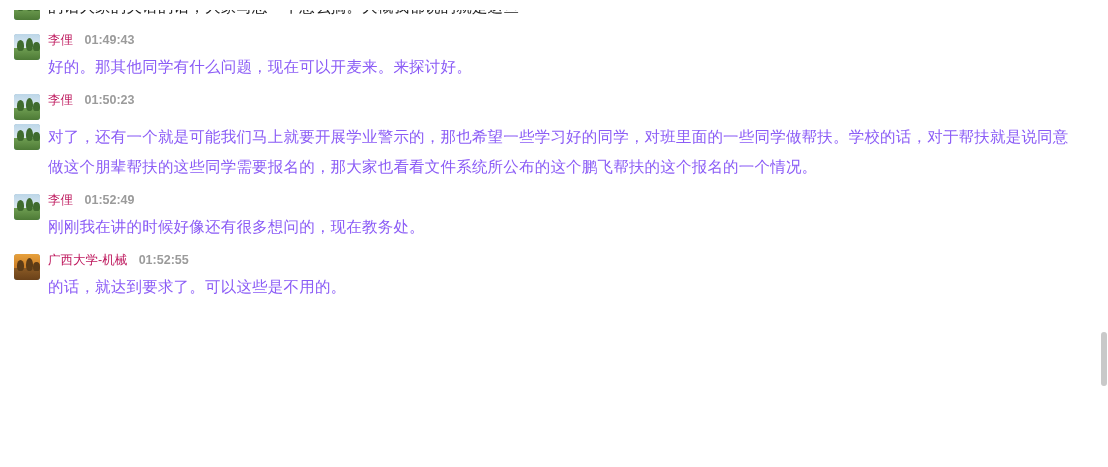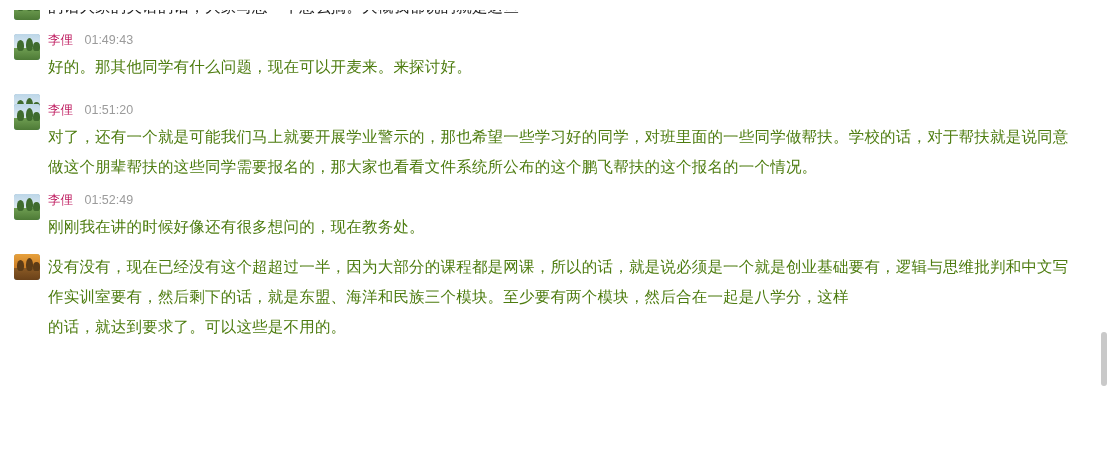--- a/index.html
+++ b/index.html
@@ -84,25 +84,26 @@
     line-height: 17px;
     margin-bottom: 3px;
     white-space: nowrap;
   }
   .meta .name {
     color: #be185d;
   }
   .meta .time {
     color: #9b9b9b;
     margin-left: 8px;
+    font-weight: bold;
   }
   .body-text {
     font-size: 15.5px;
     line-height: 30px;
-    color: #4d7c0f;
+    color: #8b5cf6;
     letter-spacing: 0.2px;
     word-break: break-all;
     max-width: 1046px;
   }
   .msg.partial-top .body-text {
     color: #1b1b1b;
   }
   .clip-top {
     position: absolute;
     top: 0; left: 0;
@@ -172,33 +173,33 @@
     </div>
 
     <div class="msg">
       <div class="avatar">
         <div class="avatar-sky"></div>
         <div class="avatar-field"></div>
         <div class="avatar-tree t1"></div>
         <div class="avatar-tree t2"></div>
         <div class="avatar-tree t3"></div>
       </div>
-    </div>
-
-    <div class="msg">
-      <div class="avatar">
-        <div class="avatar-sky"></div>
-        <div class="avatar-field"></div>
-        <div class="avatar-tree t1"></div>
-        <div class="avatar-tree t2"></div>
-        <div class="avatar-tree t3"></div>
-      </div>
       <div class="meta">
         <span class="name">李俚</span>
-        <span class="time">01:51:20</span>
+        <span class="time">01:50:23</span>
+      </div>
+    </div>
+
+    <div class="msg">
+      <div class="avatar">
+        <div class="avatar-sky"></div>
+        <div class="avatar-field"></div>
+        <div class="avatar-tree t1"></div>
+        <div class="avatar-tree t2"></div>
+        <div class="avatar-tree t3"></div>
       </div>
       <div class="body-text">对了，还有一个就是可能我们马上就要开展学业警示的，那也希望一些学习好的同学，对班里面的一些同学做帮扶。学校的话，对于帮扶就是说同意做这个朋辈帮扶的这些同学需要报名的，那大家也看看文件系统所公布的这个鹏飞帮扶的这个报名的一个情况。</div>
     </div>
 
 
     <div class="msg">
       <div class="avatar">
         <div class="avatar-sky"></div>
         <div class="avatar-field"></div>
         <div class="avatar-tree t1"></div>
@@ -213,21 +214,24 @@
     </div>
 
     <div class="msg">
       <div class="avatar orange">
         <div class="avatar-sky"></div>
         <div class="avatar-field"></div>
         <div class="avatar-tree t1"></div>
         <div class="avatar-tree t2"></div>
         <div class="avatar-tree t3"></div>
       </div>
-      <div class="body-text">没有没有，现在已经没有这个超超过一半，因为大部分的课程都是网课，所以的话，就是说必须是一个就是创业基础要有，逻辑与思维批判和中文写作实训室要有，然后剩下的话，就是东盟、海洋和民族三个模块。至少要有两个模块，然后合在一起是八学分，这样</div>
+      <div class="meta">
+        <span class="name">广西大学-机械</span>
+        <span class="time">01:52:55</span>
+      </div>
       <div class="body-text">的话，就达到要求了。可以这些是不用的。</div>
     </div>
 
   </div>
 
   <div class="clip-top"></div>
 
   <div class="scrollbar-track">
     <div class="scrollbar-thumb"></div>
   </div>

